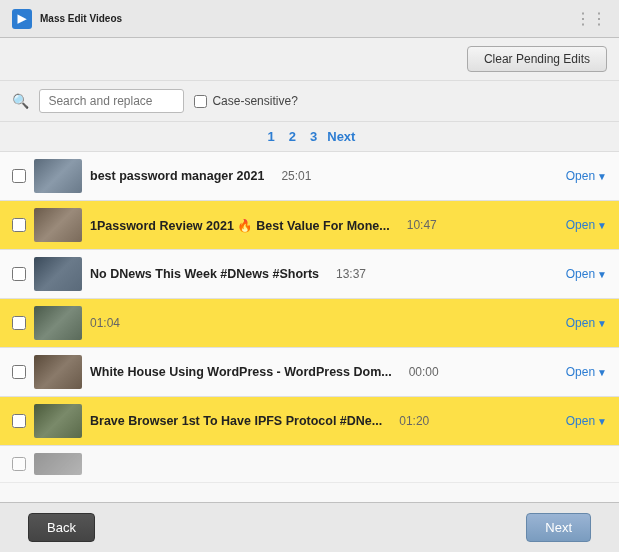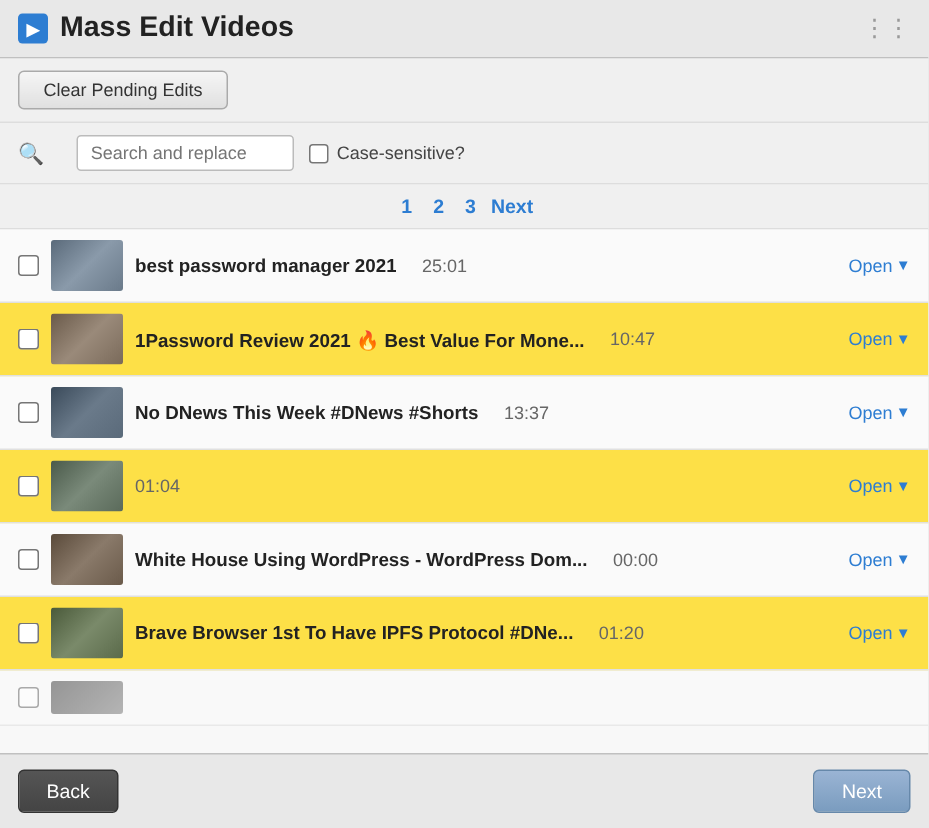--- a/index.html
+++ b/index.html
@@ -33,33 +33,33 @@
       background: #2d7dd2;
       border-radius: 3px;
       display: flex;
       align-items: center;
       justify-content: center;
       color: white;
       font-size: 11px;
       font-weight: bold;
     }
     .titlebar-title {
-      font-size: 19px;
+      font-size: 10px;
       font-weight: 600;
       color: #222;
     }
     .drag-handle {
       margin-left: auto;
       color: #999;
       font-size: 16px;
     }
     .toolbar {
       padding: 8px 12px;
       display: flex;
-      justify-content: flex-start;
+      justify-content: flex-end;
       background: #f0f0f0;
       border-bottom: 1px solid #ddd;
     }
     .btn-clear {
       background: linear-gradient(to bottom, #f5f5f5, #e0e0e0);
       border: 1px solid #aaa;
       border-radius: 4px;
       padding: 5px 16px;
       font-size: 12px;
       color: #333;
@@ -78,21 +78,20 @@
       font-size: 14px;
     }
     .search-input {
       border: 1px solid #bbb;
       border-radius: 3px;
       padding: 4px 8px;
       font-size: 12px;
       width: 145px;
       background: white;
       color: #666;
-      margin-left: 12px;
     }
     .case-sensitive-wrap {
       display: flex;
       align-items: flex-end;
       gap: 5px;
       font-size: 12px;
       color: #444;
     }
     .case-checkbox {
       width: 13px;
@@ -190,21 +189,21 @@
       flex-shrink: 0;
     }
     .open-arrow {
       color: #2d7dd2;
       font-size: 10px;
     }
     .footer {
       display: flex;
       justify-content: space-between;
       align-items: center;
-      padding: 10px 12px;
+      padding: 10px 28px;
       background: #e8e8e8;
       border-top: 1px solid #c0c0c0;
     }
     .btn-back, .btn-next-footer {
       padding: 6px 18px;
       border-radius: 4px;
       font-size: 13px;
       cursor: pointer;
       border: 1px solid #aaa;
     }

